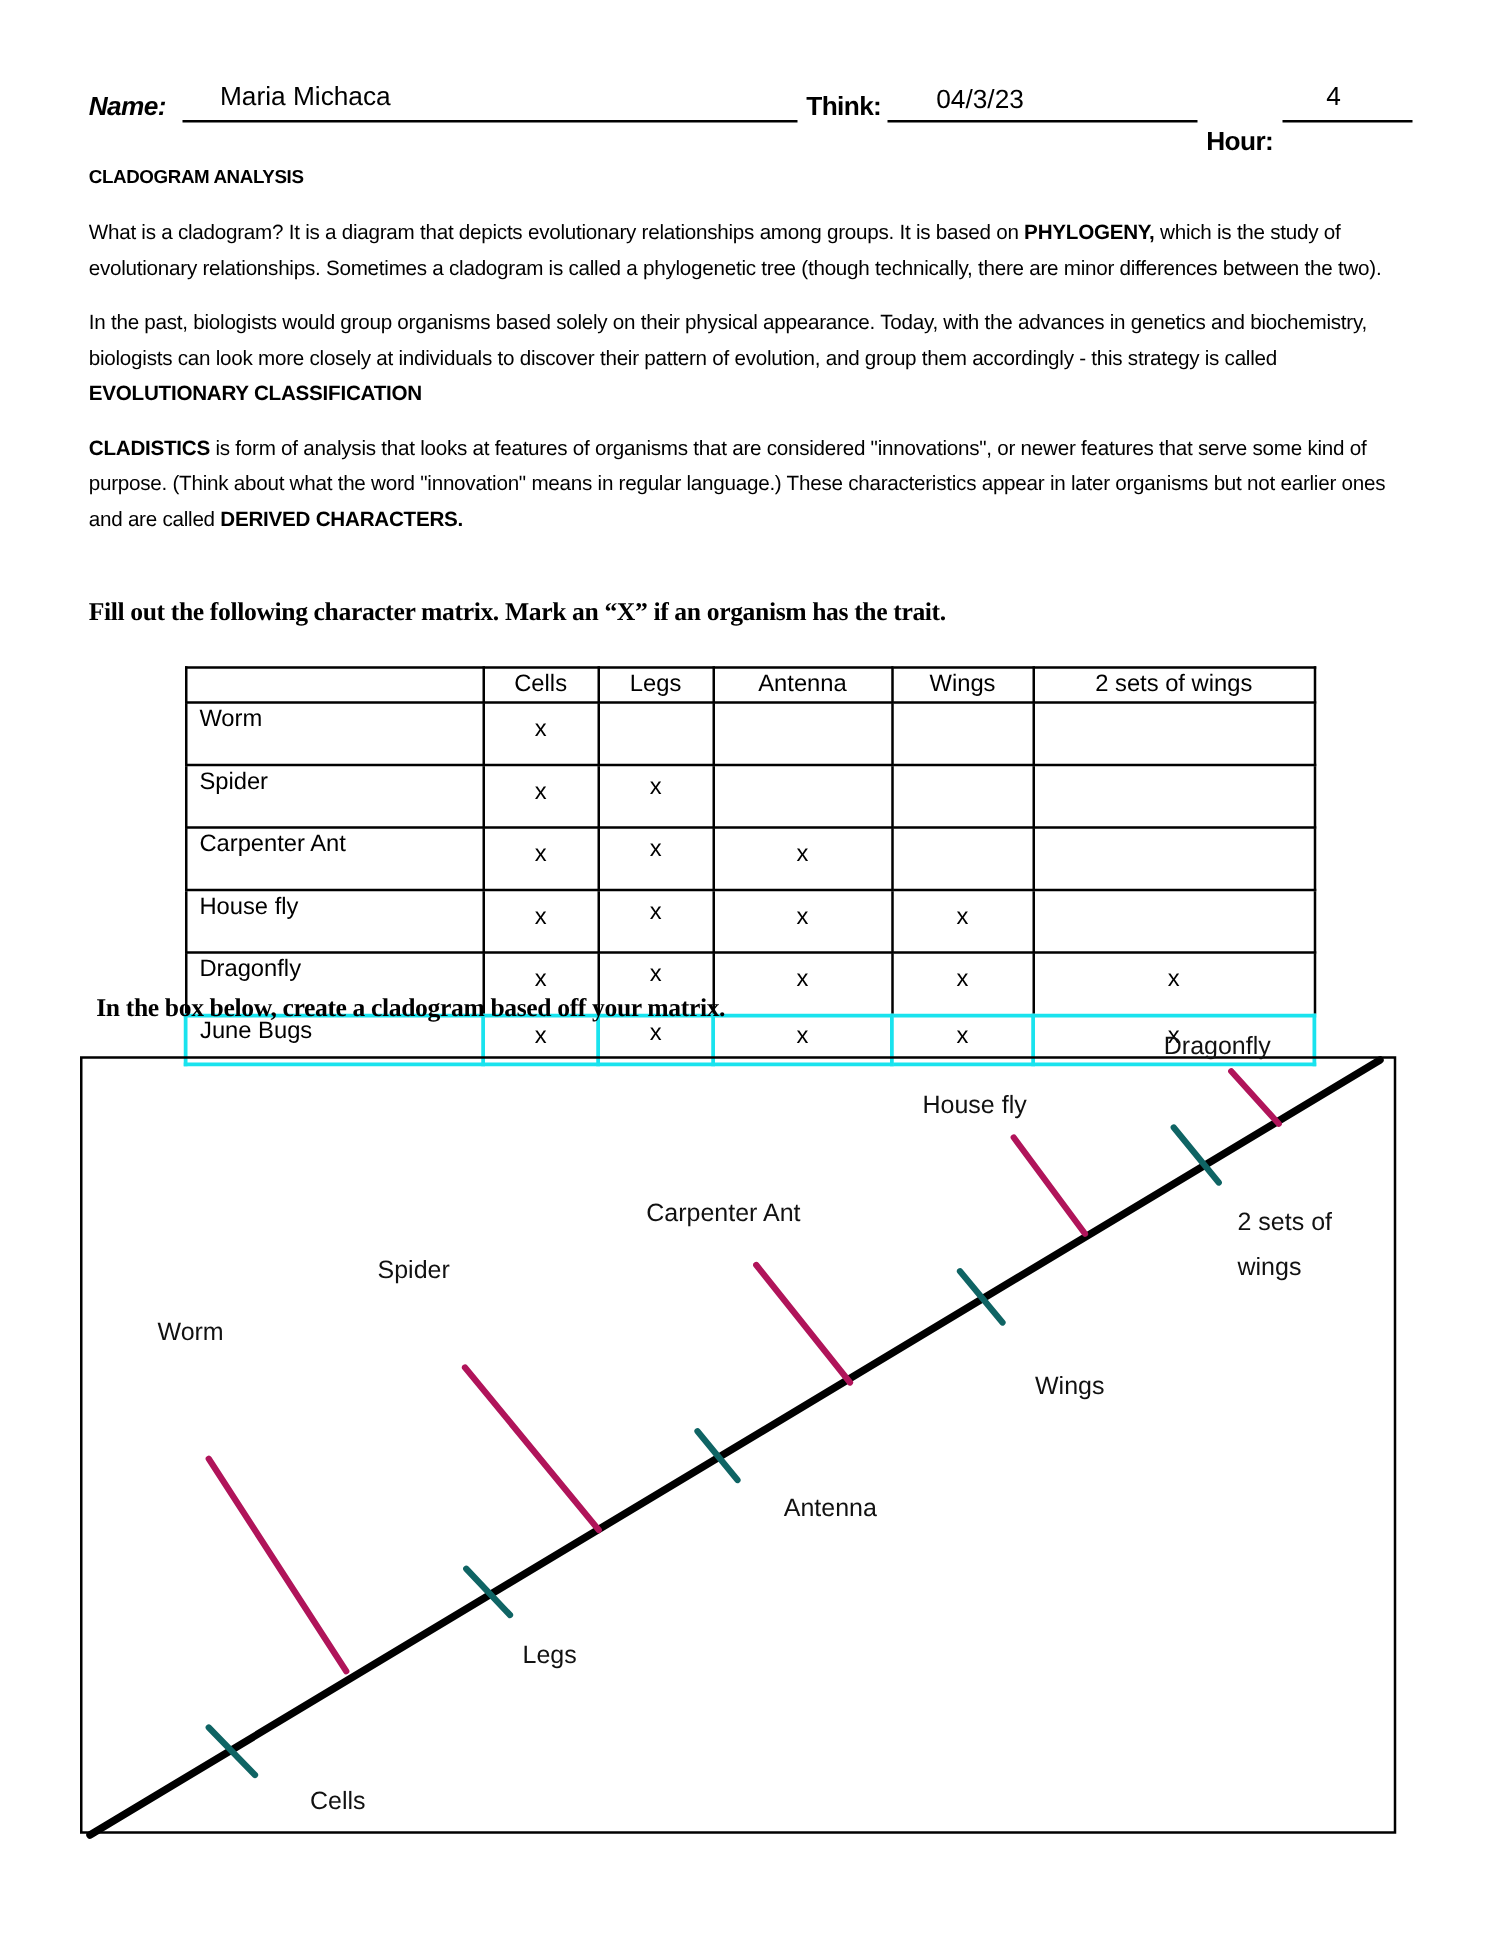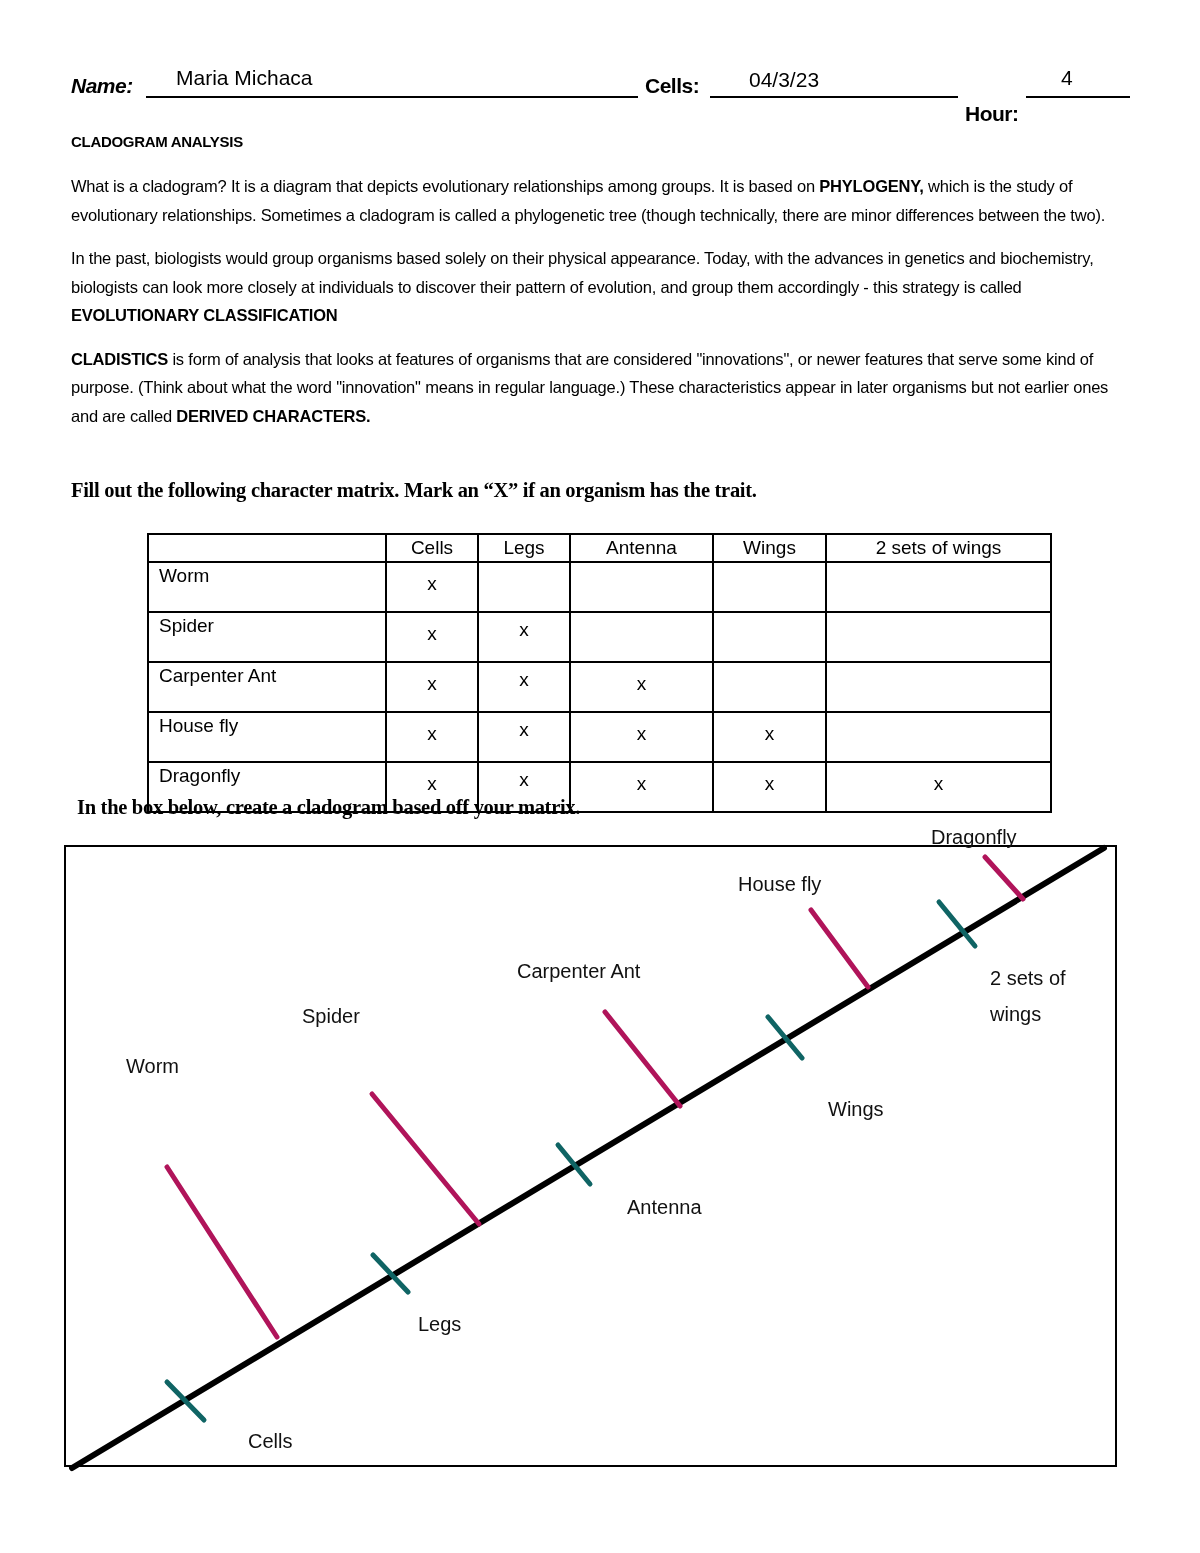--- a/index.html
+++ b/index.html
@@ -21,21 +21,21 @@
   tr.highlight td { border:3px solid #19e3ee; }
   .clad-label { position:absolute; font-family:"Liberation Sans", sans-serif; font-size:20px; color:#111; }
 </style>
 </head>
 <body>
 
 <div class="abs hdr" style="left:71px; top:74px;font-style:italic;">Name:</div>
 <div class="hline" style="left:146px; top:72px; width:492px; height:24px;"></div>
 <div class="abs hand" style="left:176px; top:66px;">Maria Michaca</div>
 
-<div class="abs hdr" style="left:645px; top:74px;">Cells:</div>
+<div class="abs hdr" style="left:645px; top:74px;">Think:</div>
 <div class="hline" style="left:710px; top:72px; width:248px; height:24px;"></div>
 <div class="abs hand" style="left:749px; top:68px;">04/3/23</div>
 
 <div class="abs hdr" style="left:965px; top:74px;margin-top:28px;">Hour:</div>
 <div class="hline" style="left:1026px; top:72px; width:104px; height:24px;"></div>
 <div class="abs hand" style="left:1061px; top:66px;">4</div>
 
 <div class="abs section-title" style="left:71px; top:133px;">CLADOGRAM ANALYSIS</div>
 
 <div class="abs body-text" style="left:71px; top:172px; width:1060px;">
@@ -97,20 +97,28 @@
     <td class="xmark"></td>
   </tr>
   <tr>
     <td class="orgname">Dragonfly</td>
     <td class="xmark">x</td>
     <td class="xmark" style="padding-top:6px !important">x</td>
     <td class="xmark">x</td>
     <td class="xmark">x</td>
     <td class="xmark">x</td>
   </tr>
+  <tr class="highlight">
+    <td class="orgname" style="padding-top:0 !important; height:32px; font-size:19px;">June Bugs</td>
+    <td class="xmark" style="padding-top:4px !important; height:32px;">x</td>
+    <td class="xmark" style="padding-top:2px !important; height:32px;">x</td>
+    <td class="xmark" style="padding-top:4px !important; height:32px;">x</td>
+    <td class="xmark" style="padding-top:4px !important; height:32px;">x</td>
+    <td class="xmark" style="padding-top:4px !important; height:32px;">x</td>
+  </tr>
 </tbody>
   </table>
 
 <div class="abs instr" style="left:77px; top:796px;">In the box below, create a cladogram based off your matrix.</div>
 
 <div class="abs" style="left:64px; top:845px; width:1053px; height:622px; border:2px solid #000; box-sizing:border-box;"></div>
 
 <svg class="abs" style="left:0; top:0;" width="1200" height="1553">
 
   <line x1="72" y1="1468" x2="1104" y2="848" stroke="#000" stroke-width="6" stroke-linecap="round"></line>

